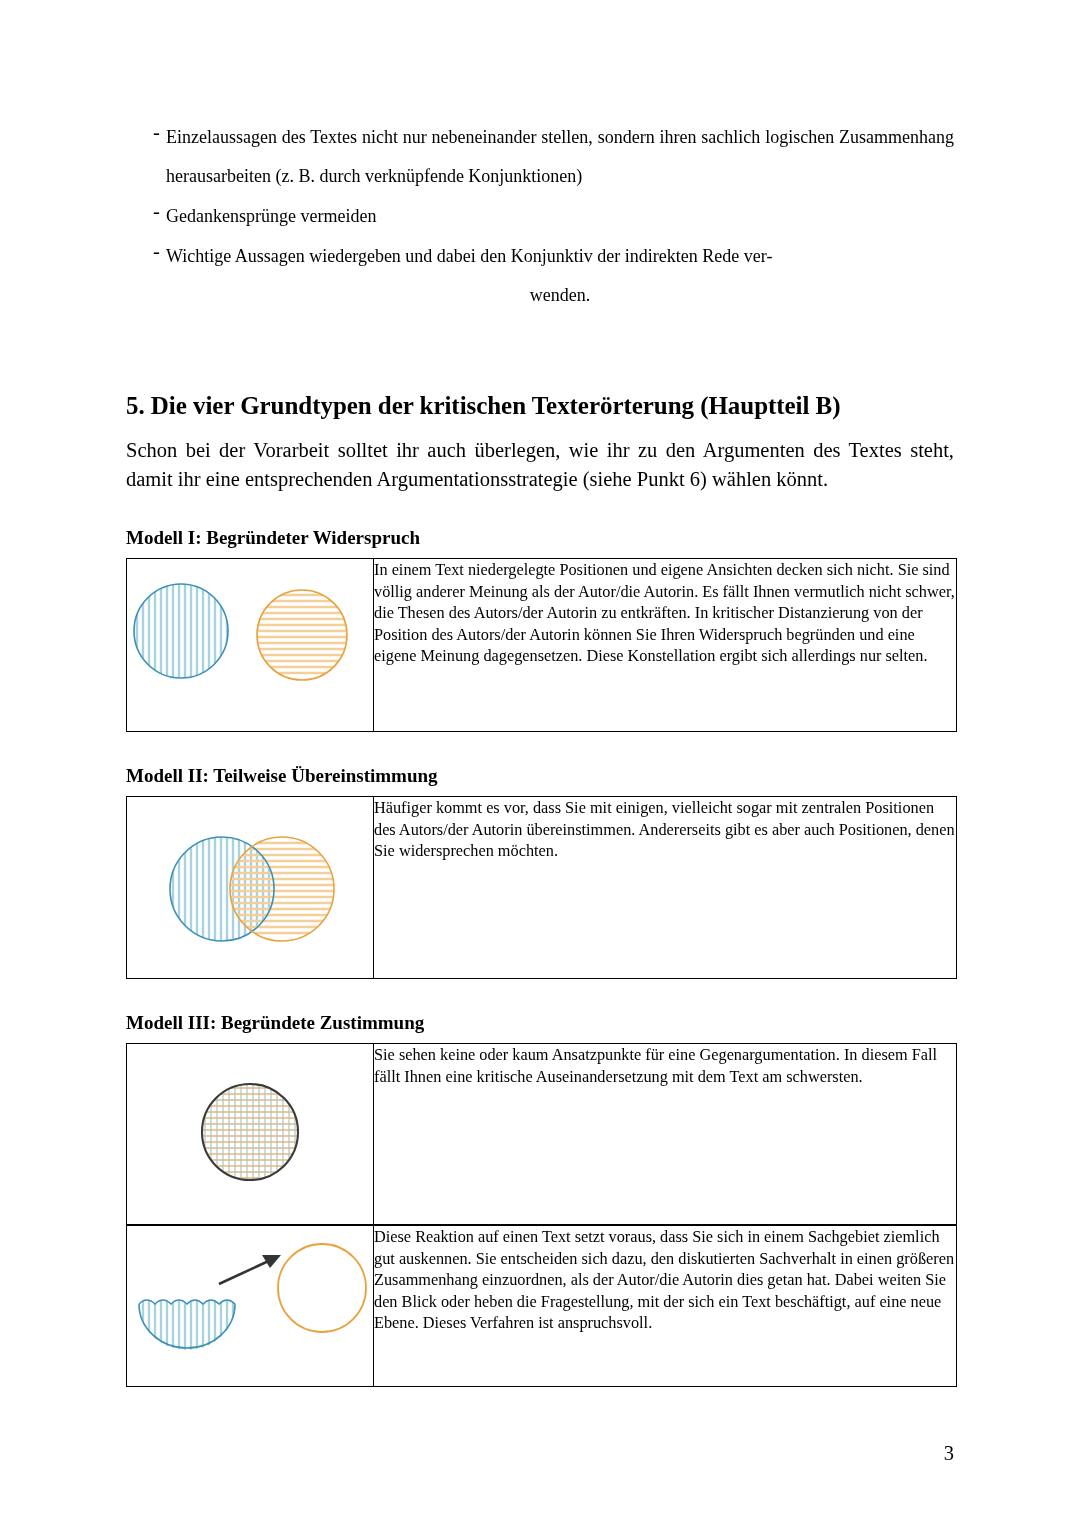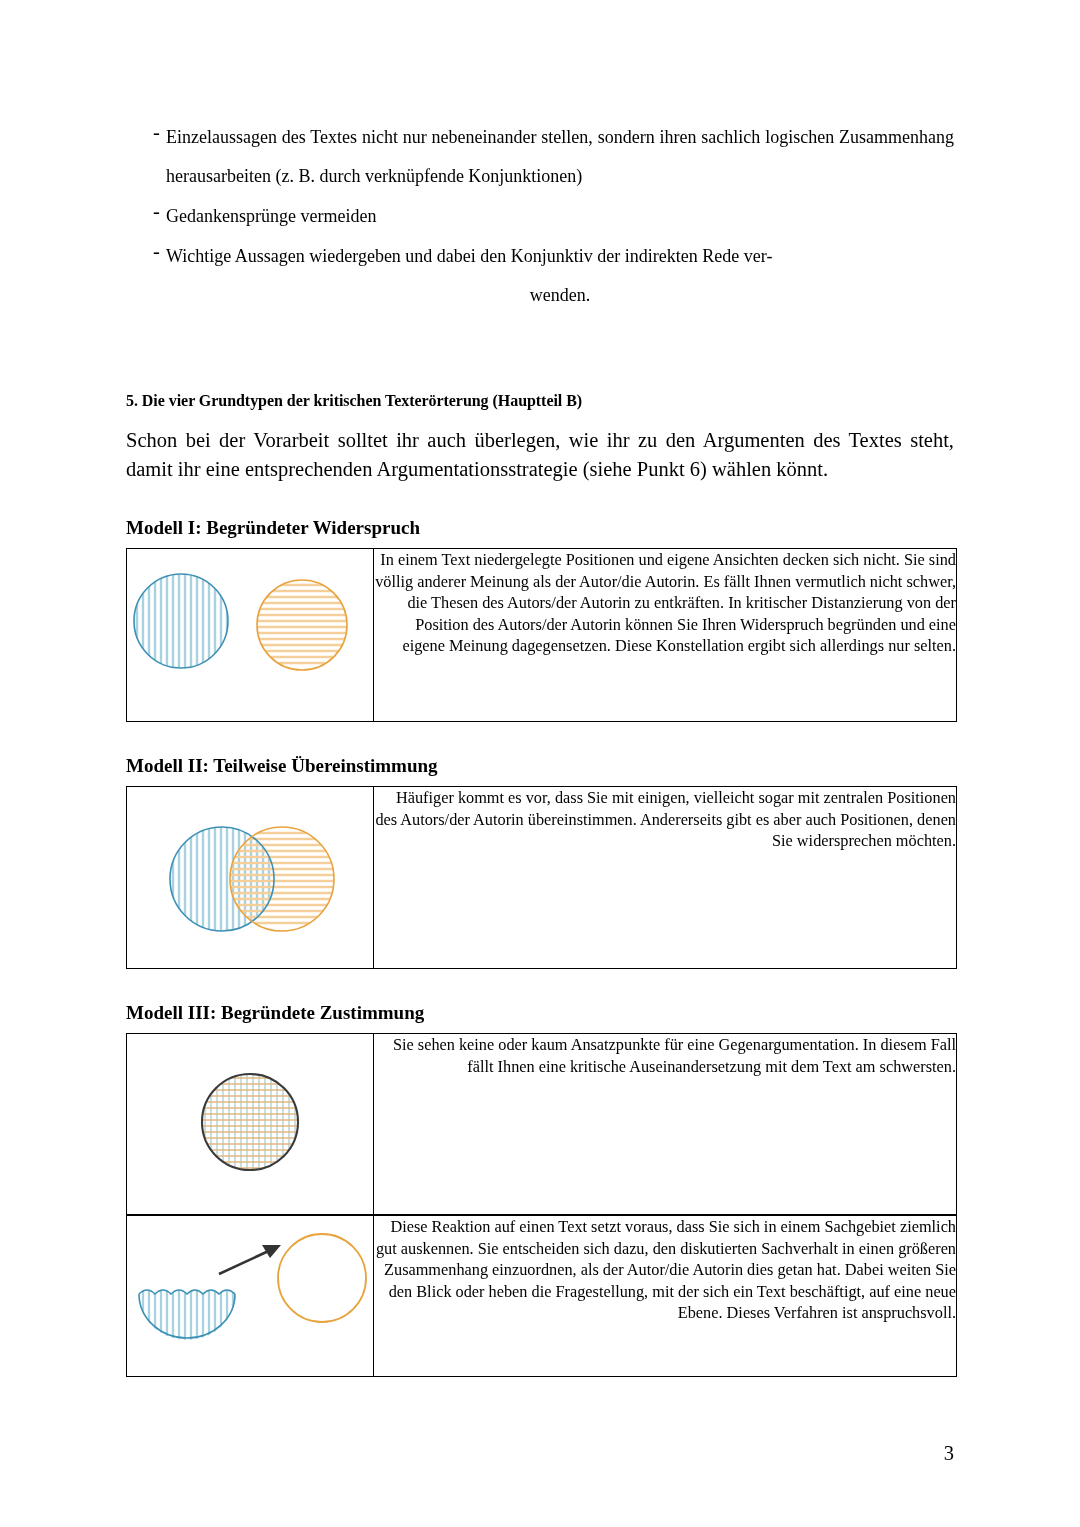--- a/index.html
+++ b/index.html
@@ -48,21 +48,21 @@
     flex: 1 1 auto;
     font-size: 18px;
     line-height: 39px;
     text-align: justify;
     text-justify: inter-word;
   }
   .bullet-text .tail { text-align: center; display: block; }
 
   
   .section-heading {
-    font-size: 16px;
+    font-size: 25px;
     font-weight: bold;
     margin-top: 77px;
     letter-spacing: -0.05px;
   }
   .intro-par {
     font-size: 20.5px;
     line-height: 29px;
     text-align: justify;
     margin-top: 16px;
   }
@@ -79,21 +79,20 @@
   
   table.model-table {
     border-collapse: collapse;
     width: 828px;
     table-layout: fixed;
   }
   table.model-table td {
     border: 1.1px solid #000000;
     vertical-align: top;
     padding: 0;
-    text-align: right;
   }
   td.fig-cell {
     width: 246px;
     position: relative;
   }
   td.txt-cell {
     width: 582px;
     padding: 7px 9px 7px 9px;
     font-size: 16.3px;
     line-height: 21.6px;

